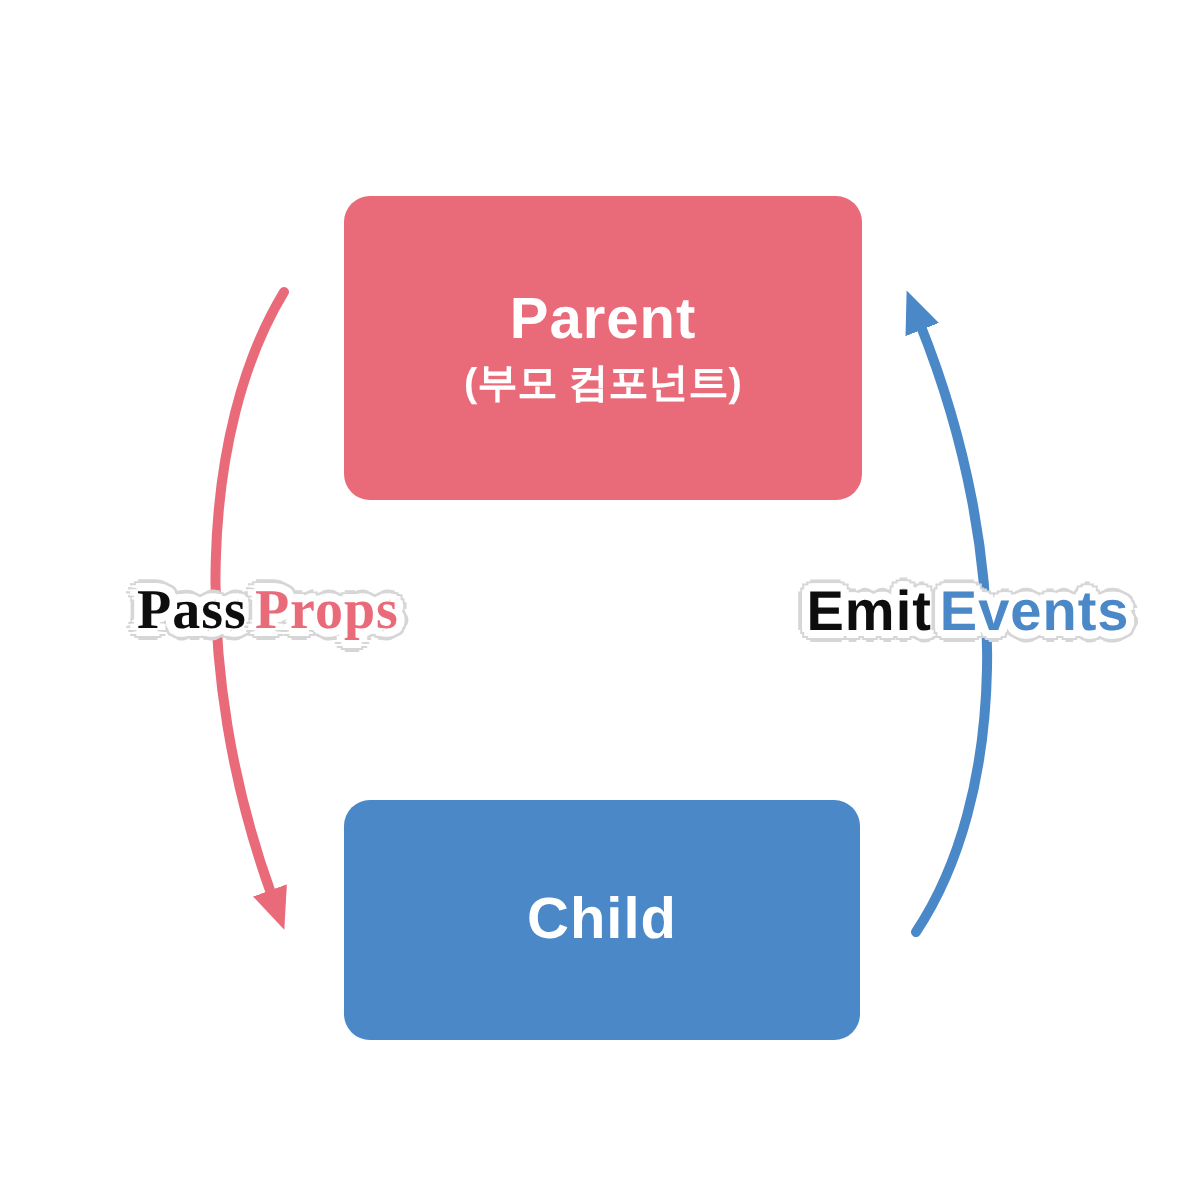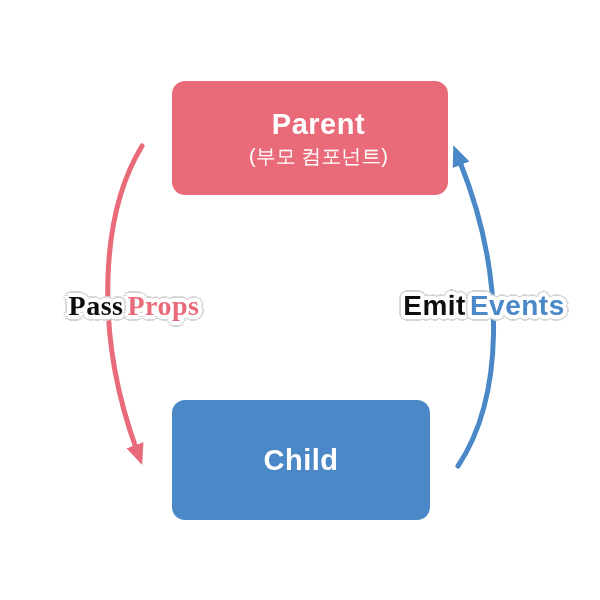--- a/index.html
+++ b/index.html
@@ -43,24 +43,24 @@
     z-index: 2;
     display: flex;
     flex-direction: column;
     align-items: center;
     justify-content: center;
     gap: 7px;
     border-radius: 13px;
     color: var(--box-text);
     text-align: center;
   }
-  .box.parent { left: 172px; top: 81px;  width: 259px; height: 114px; background: var(--pink); padding-left: 17px; }
+  .box.parent { left: 172px; top: 98px;  width: 259px; height: 152px; background: var(--pink); }
   .box.child  { left: 172px; top: 400px; width: 258px; height: 120px; background: var(--blue); }
   .box-title    { font-size: 29px; font-weight: 700; line-height: 1; letter-spacing: 0.5px; }
-  .box-subtitle { font-size: 20px; font-weight: 400; line-height: 1; }
+  .box-subtitle { font-size: 20px; font-weight: 700; line-height: 1; }
 
   .flow-label {
     position: absolute;
     z-index: 3;
     transform: translate(-50%, -50%);
     white-space: nowrap;
     font-size: 28px;
     font-weight: 700;
     letter-spacing: 0.5px;
     color: var(--label-black);

